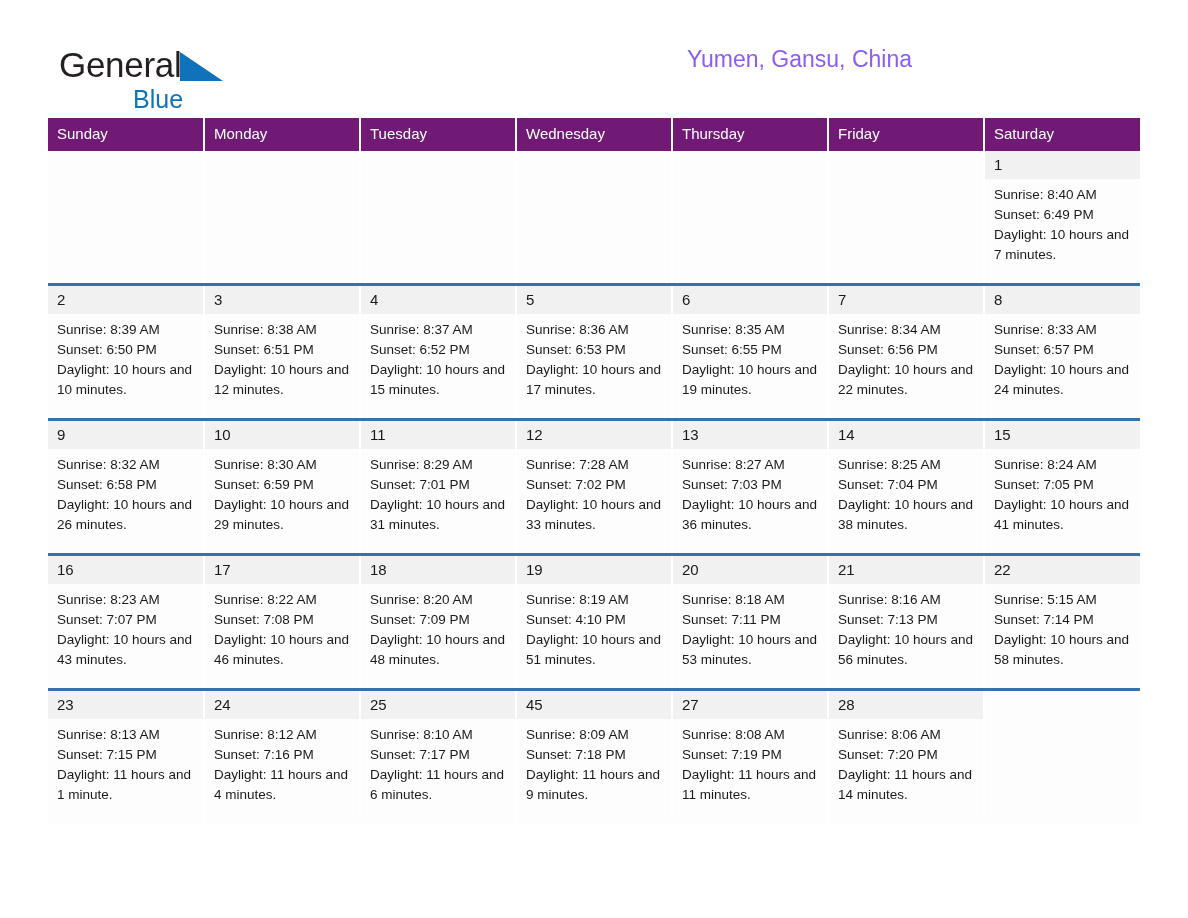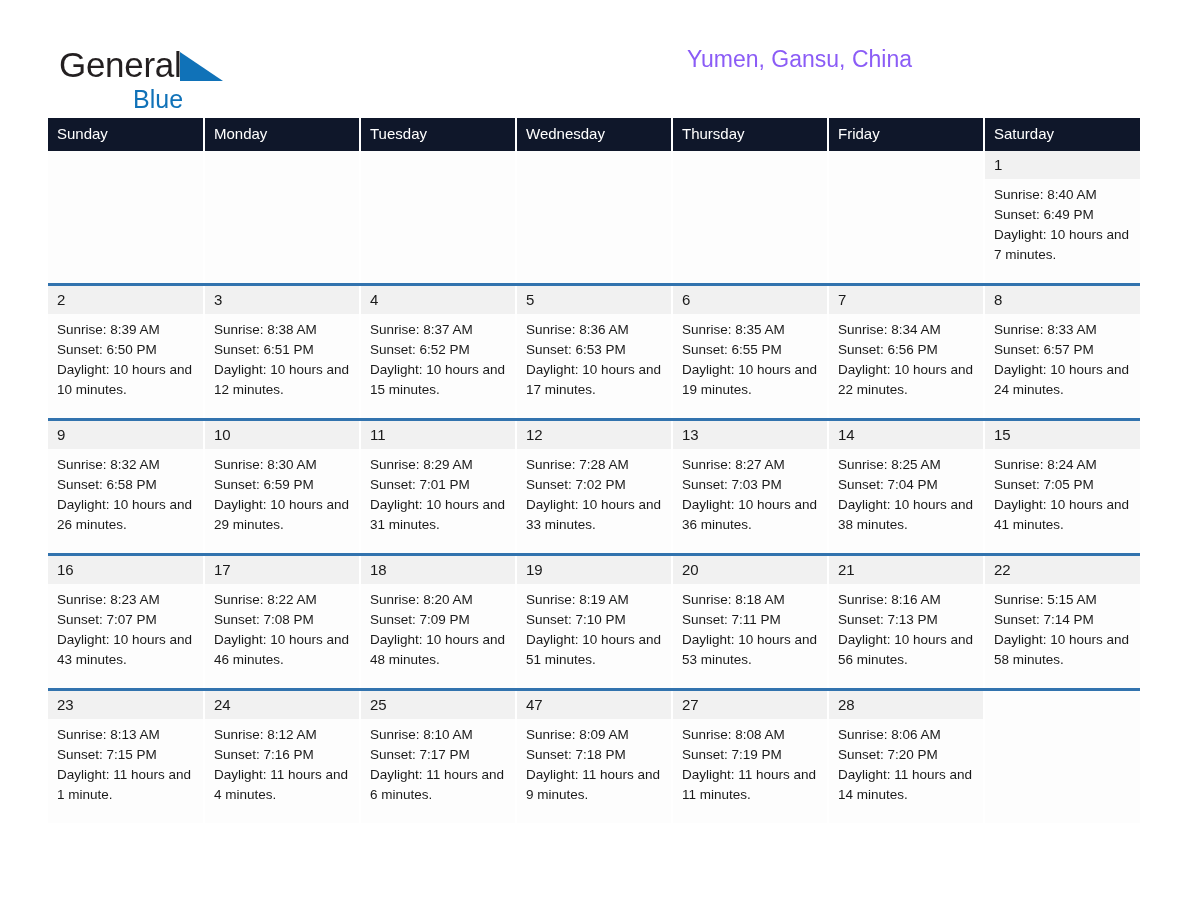--- a/index.html
+++ b/index.html
@@ -80,21 +80,21 @@
     color: #8b5cf6;
   }
 
   
   .calendar {
     width: 1092px;
     border-collapse: collapse;
     table-layout: fixed;
   }
   .calendar th {
-    background: #0f172a;
+    background: #701a75;
     color: #ffffff;
     font-weight: normal;
     font-size: 15px;
     text-align: left;
     padding: 7px 0 8px 9px;
     border-right: 2px solid #ffffff;
     line-height: 18px;
   }
   .calendar th:last-child { border-right: none; }
 
@@ -387,21 +387,21 @@
                 <div>Sunset: 7:09 PM</div>
                 <div class="daylight">Daylight: 10 hours and 48 minutes.</div>
               </div>
             </div>
           </td>
           <td>
             <div class="cell-inner">
               <span class="daynum">19</span>
               <div class="info">
                 <div>Sunrise: 8:19 AM</div>
-                <div>Sunset: 7:10 PM</div>
+                <div>Sunset: 4:10 PM</div>
                 <div class="daylight">Daylight: 10 hours and 51 minutes.</div>
               </div>
             </div>
           </td>
           <td>
             <div class="cell-inner">
               <span class="daynum">20</span>
               <div class="info">
                 <div>Sunrise: 8:18 AM</div>
                 <div>Sunset: 7:11 PM</div>
@@ -456,21 +456,21 @@
               <span class="daynum">25</span>
               <div class="info">
                 <div>Sunrise: 8:10 AM</div>
                 <div>Sunset: 7:17 PM</div>
                 <div class="daylight">Daylight: 11 hours and 6 minutes.</div>
               </div>
             </div>
           </td>
           <td>
             <div class="cell-inner">
-              <span class="daynum">47</span>
+              <span class="daynum">45</span>
               <div class="info">
                 <div>Sunrise: 8:09 AM</div>
                 <div>Sunset: 7:18 PM</div>
                 <div class="daylight">Daylight: 11 hours and 9 minutes.</div>
               </div>
             </div>
           </td>
           <td>
             <div class="cell-inner">
               <span class="daynum">27</span>

